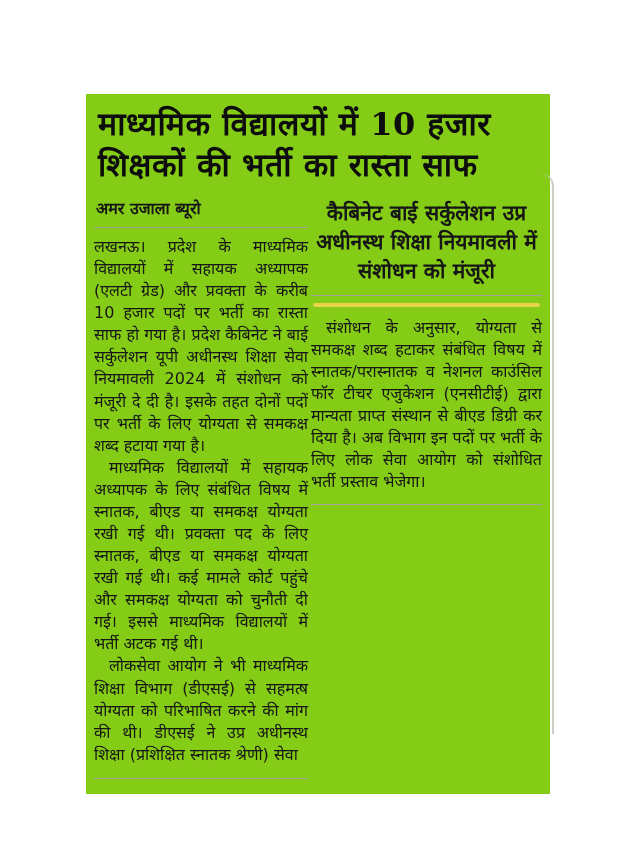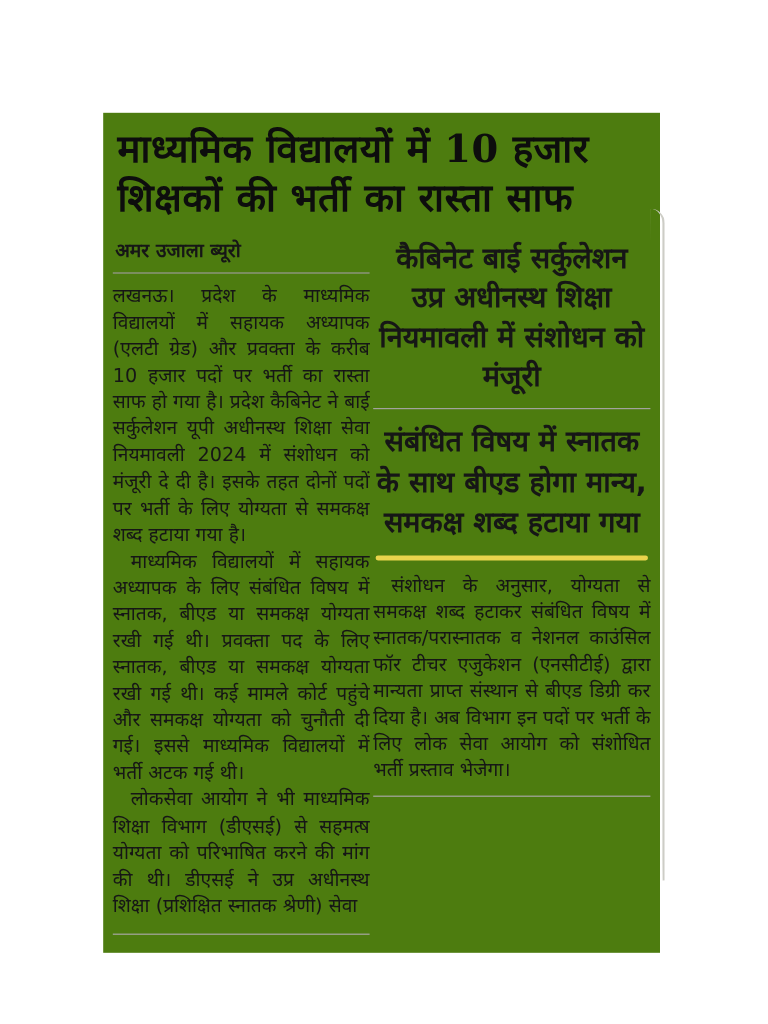--- a/index.html
+++ b/index.html
@@ -8,21 +8,21 @@
     background: #ffffff;
     overflow: hidden;
     font-family: "DejaVu Sans", "Liberation Sans", sans-serif;
   }
   .stage { position: relative; width: 640px; height: 853px; background: #ffffff; }
 
   .clipping {
     position: absolute;
     left: 86px; top: 94px;
     width: 464px; height: 700px;
-    background: #4d7c0f;
+    background: #84cc16;
     color: #161616;
     padding: 10px 8px 0 8px;
   }
 
   .headline {
     font-weight: 700;
     font-size: 32px;
     line-height: 41px;
     letter-spacing: 0.5px;
     color: #0d0d0d;
@@ -46,21 +46,21 @@
     font-size: 16px;
     line-height: 1.38;
     text-align: justify;
     text-justify: inter-word;
     margin: 0;
   }
   .body-text p.indent { text-indent: 15px; }
 
   .subhead {
     font-weight: 700;
-    font-size: 24px;
+    font-size: 21px;
     line-height: 1.38;
     text-align: center;
     padding: 4px 2px 9px 2px;
   }
   .rule-gray {
     height: 0;
     border-bottom: 1.5px solid #a3a39e;
     margin: 0 0 7px 0;
   }
   .rule-yellow {
@@ -105,21 +105,20 @@
           <p>लखनऊ। प्रदेश के माध्यमिक विद्यालयों में सहायक अध्यापक (एलटी ग्रेड) और प्रवक्ता के करीब 10 हजार पदों पर भर्ती का रास्ता साफ हो गया है। प्रदेश कैबिनेट ने बाई सर्कुलेशन यूपी अधीनस्थ शिक्षा सेवा नियमावली 2024 में संशोधन को मंजूरी दे दी है। इसके तहत दोनों पदों पर भर्ती के लिए योग्यता से समकक्ष शब्द हटाया गया है।</p>
           <p class="indent">माध्यमिक विद्यालयों में सहायक अध्यापक के लिए संबंधित विषय में स्नातक, बीएड या समकक्ष योग्यता रखी गई थी। प्रवक्ता पद के लिए स्नातक, बीएड या समकक्ष योग्यता रखी गई थी। कई मामले कोर्ट पहुंचे और समकक्ष योग्यता को चुनौती दी गई। इससे माध्यमिक विद्यालयों में भर्ती अटक गई थी।</p>
           <p class="indent">लोकसेवा आयोग ने भी माध्यमिक शिक्षा विभाग (डीएसई) से सहमत्ष योग्यता को परिभाषित करने की मांग की थी। डीएसई ने उप्र अधीनस्थ शिक्षा (प्रशिक्षित स्नातक श्रेणी) सेवा</p>
         </div>
         <div class="rule-bottom"></div>
       </div>
 
       <div class="col-right">
         <div class="subhead">कैबिनेट बाई सर्कुलेशन उप्र अधीनस्थ शिक्षा नियमावली में संशोधन को मंजूरी</div>
         <div class="rule-gray"></div>
-        <div class="subhead">संबंधित विषय में स्नातक के साथ बीएड होगा मान्य, समकक्ष शब्द हटाया गया</div>
         <div class="rule-yellow"></div>
         <div class="body-text">
           <p class="indent">संशोधन के अनुसार, योग्यता से समकक्ष शब्द हटाकर संबंधित विषय में स्नातक/परास्नातक व नेशनल काउंसिल फॉर टीचर एजुकेशन (एनसीटीई) द्वारा मान्यता प्राप्त संस्थान से बीएड डिग्री कर दिया है। अब विभाग इन पदों पर भर्ती के लिए लोक सेवा आयोग को संशोधित भर्ती प्रस्ताव भेजेगा।</p>
         </div>
         <div class="rule-bottom"></div>
       </div>
 
     </div>
 
     <div class="curl-edge"></div>

